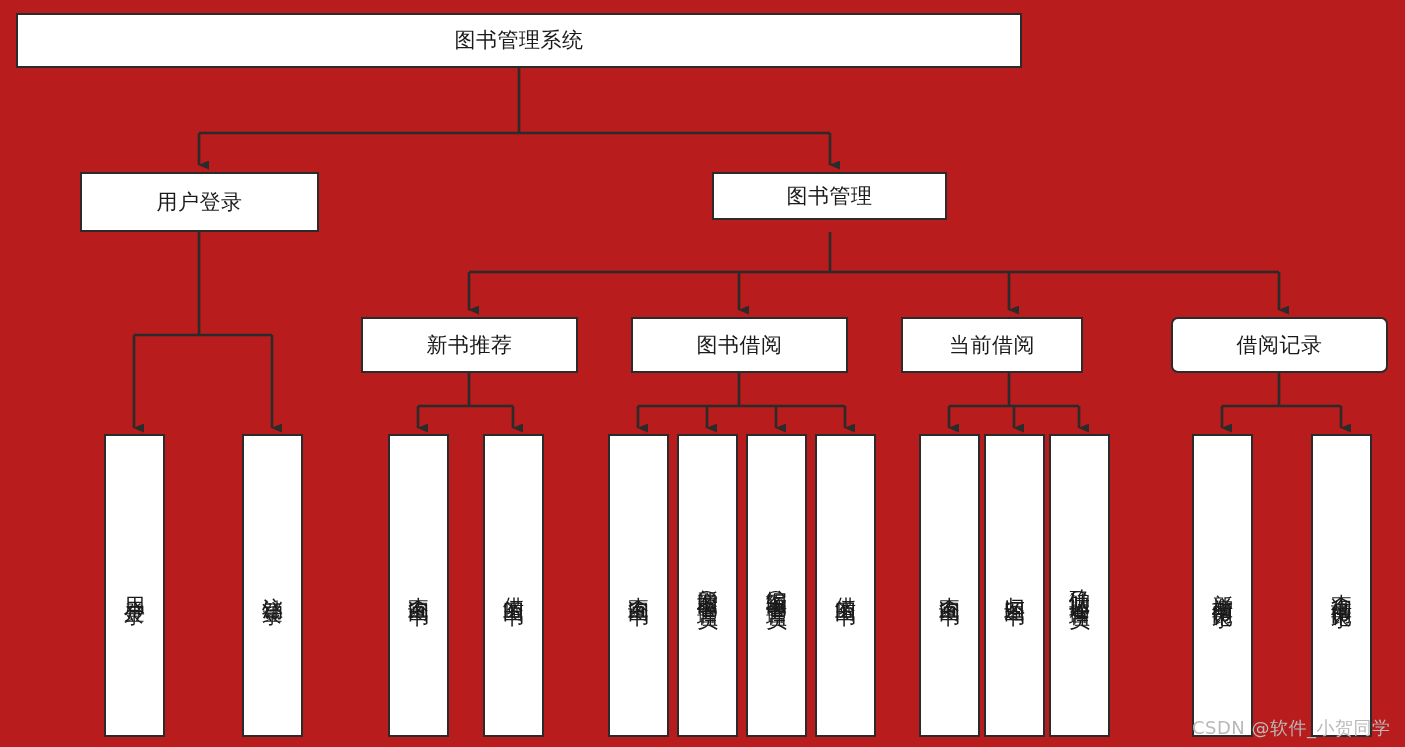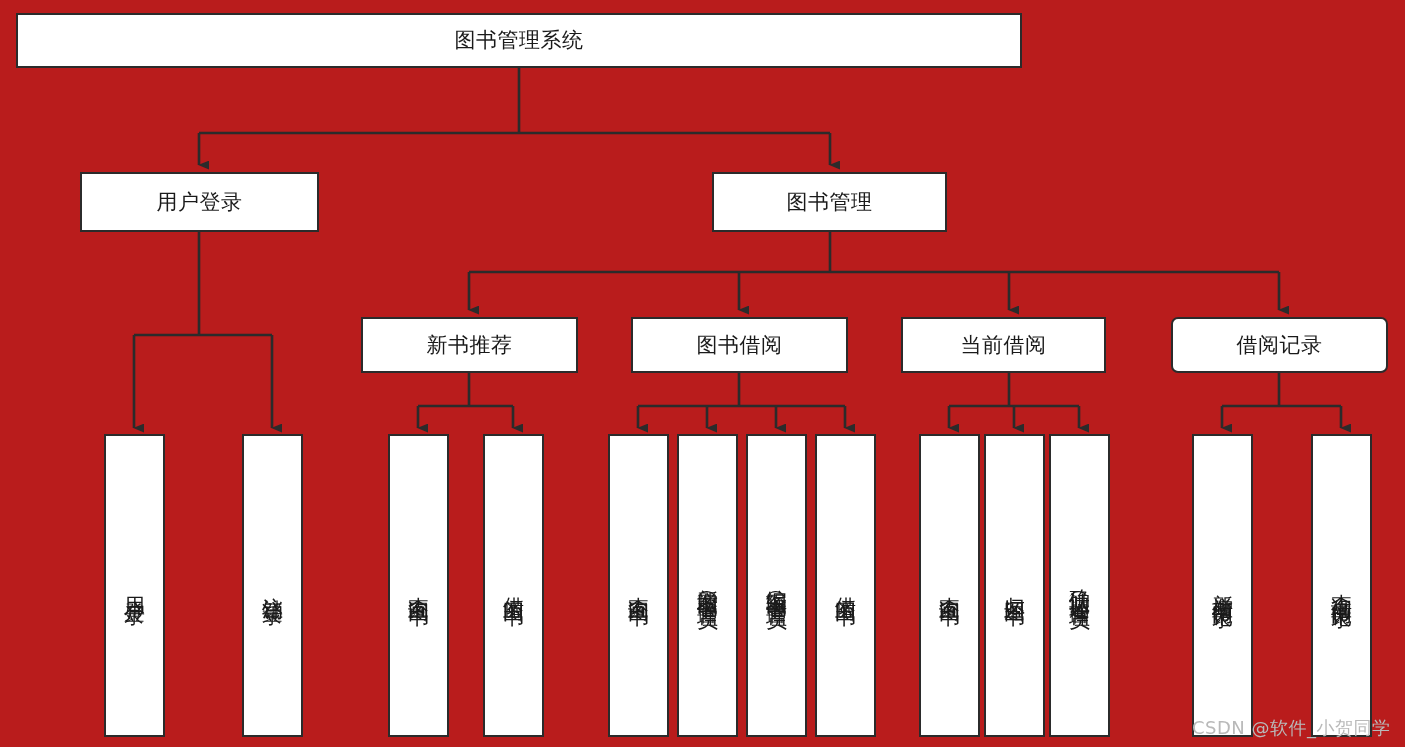--- a/index.html
+++ b/index.html
@@ -117,33 +117,33 @@
   </svg>
 
   <div class="node-box" style="left:16px; top:13px; width:1006px; height:55px;">
     <span class="node-label-h">图书管理系统</span>
   </div>
 
   <div class="node-box" style="left:80px; top:172px; width:239px; height:60px;">
     <span class="node-label-h">用户登录</span>
   </div>
 
-  <div class="node-box" style="left:712px; top:172px; width:235px; height:60px;">
+  <div class="node-box" style="left:712px; top:172px; width:235px; height:48px;">
     <span class="node-label-h">图书管理</span>
   </div>
 
   <div class="node-box" style="left:631px; top:317px; width:217px; height:56px;">
     <span class="node-label-h">图书借阅</span>
   </div>
 
   <div class="node-box" style="left:361px; top:317px; width:217px; height:56px;">
     <span class="node-label-h">新书推荐</span>
   </div>
 
-  <div class="node-box" style="left:901px; top:317px; width:205px; height:56px;">
+  <div class="node-box" style="left:901px; top:317px; width:182px; height:56px;">
     <span class="node-label-h">当前借阅</span>
   </div>
 
   <div class="node-box" style="left:1171px; top:317px; width:217px; height:56px;border-radius:7px;">
     <span class="node-label-h">借阅记录</span>
   </div>
 
   <div class="node-box vbox" style="left:104px; top:434px; width:61px; height:303px;">
     <span class="node-label-v">用户登录</span>
   </div>

